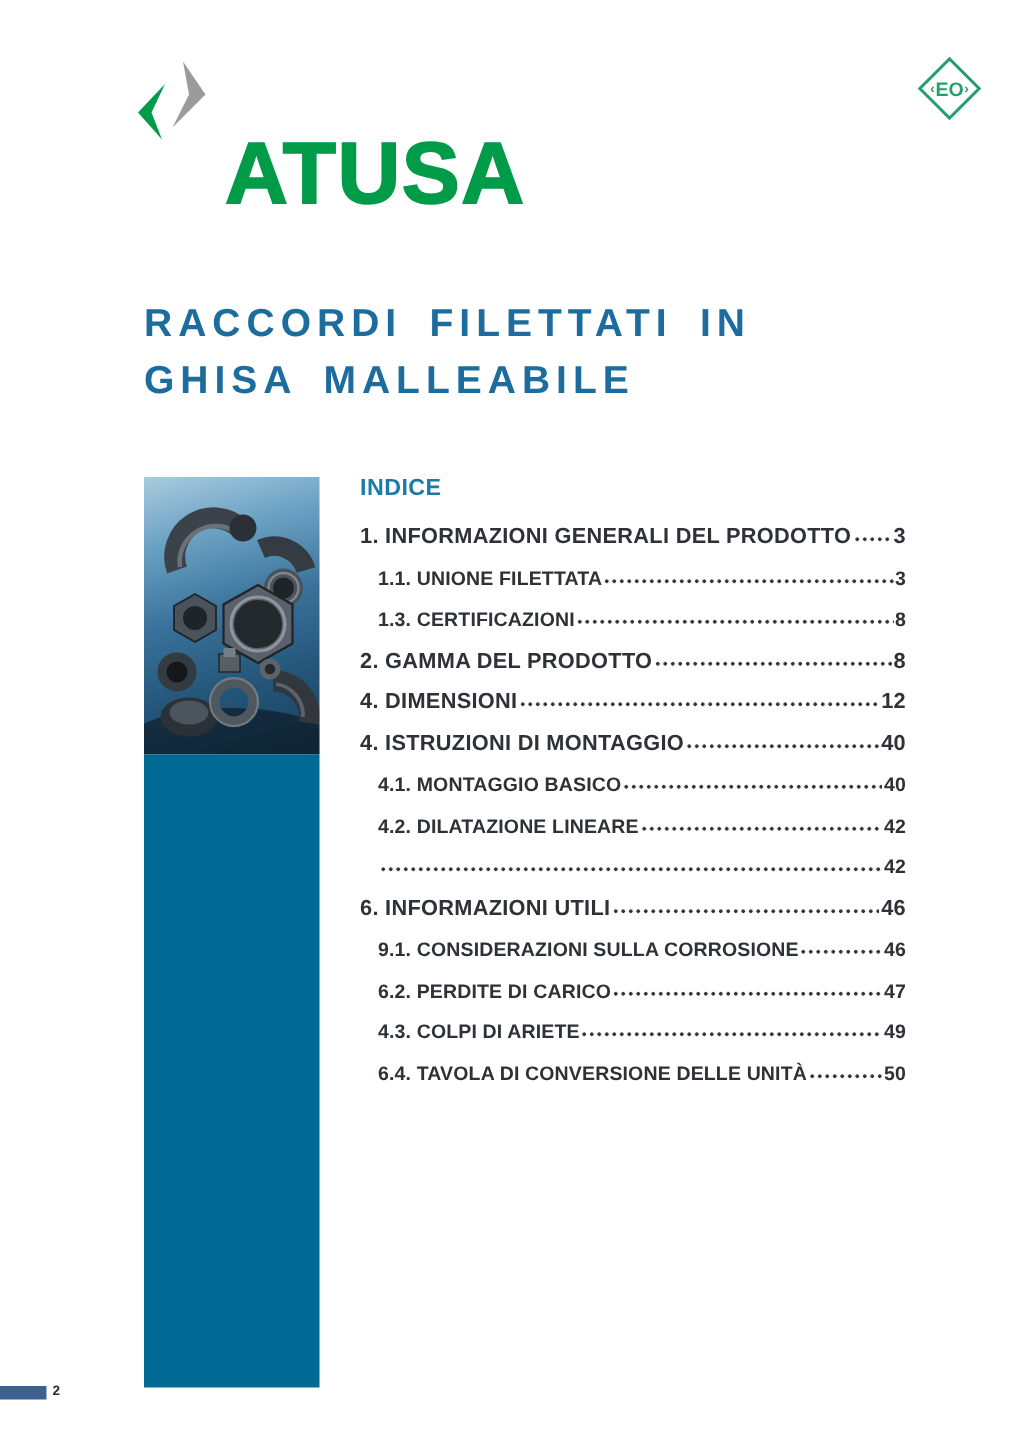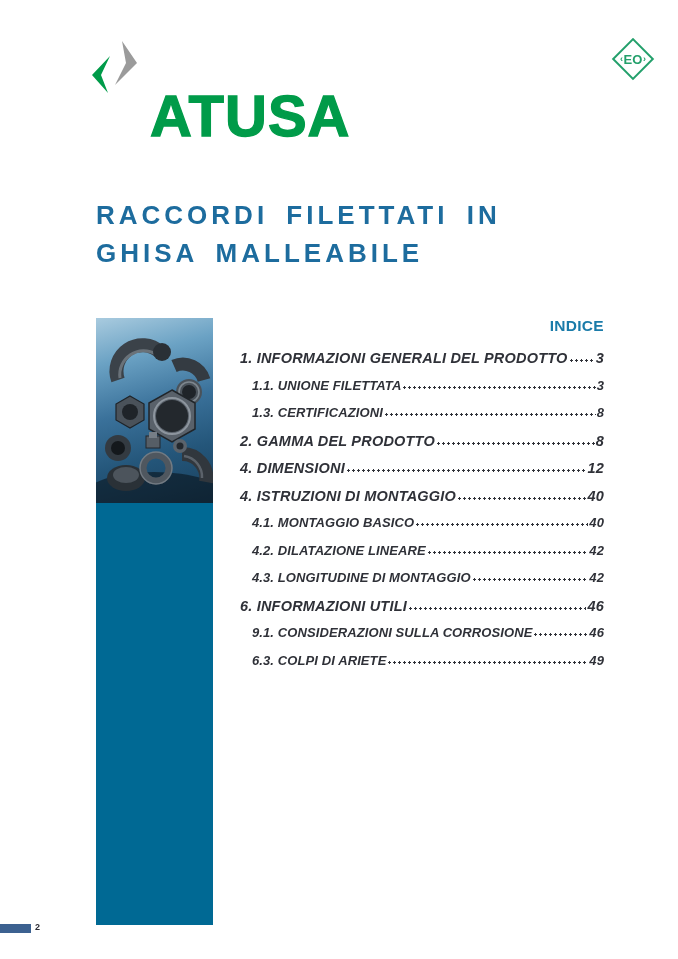--- a/index.html
+++ b/index.html
@@ -48,26 +48,26 @@
     background: linear-gradient(165deg, #a9cbdf 0%, #6ba2c4 22%, #3a719a 48%, #24567a 72%, #193f5c 100%);
     overflow: hidden;
   }
   .photo svg { display: block; }
   .teal-column {
     position: absolute; left: 96px; top: 503px; width: 117px; height: 422px;
     background: #006994;
   }
 
   
-  .toc { position: absolute; left: 240px; top: 317px; width: 364px; text-align: right; }
+  .toc { position: absolute; left: 240px; top: 317px; width: 364px; }
   .toc-heading {
     color: #1a7ba9; font-weight: 700; font-size: 15.5px; letter-spacing: 0.3px;
     margin-bottom: 15px;
   }
-  .toc-list { width: 100%; font-style: italic; }
+  .toc-list { width: 100%; }
   .toc-row {
     display: flex; align-items: baseline; height: 27.5px;
     color: #2f3138; font-weight: 700; white-space: nowrap;
   }
   .toc-row.level-1 { font-size: 14.5px; letter-spacing: 0.2px; }
   .toc-row.level-2 { font-size: 13px;   padding-left: 12px; letter-spacing: 0.1px; }
   .toc-leader {
     flex: 1; height: 0.8em; margin: 0 1px;
     background-image: radial-gradient(circle, #2f3138 1.1px, rgba(0,0,0,0) 1.35px);
     background-size: 5px 5px; background-repeat: repeat-x; background-position: left bottom;
@@ -189,38 +189,47 @@
       <span class="toc-label">4.1. MONTAGGIO BASICO</span>
       <span class="toc-leader"></span>
       <span class="toc-pagenum">40</span>
     </div>
         <div class="toc-row level-2">
       <span class="toc-label">4.2. DILATAZIONE LINEARE</span>
       <span class="toc-leader"></span>
       <span class="toc-pagenum">42</span>
     </div>
         <div class="toc-row level-2">
-      <span class="toc-label">4.3. LONGITUDINE DI MONTAGGIO</span>
       <span class="toc-leader"></span>
       <span class="toc-pagenum">42</span>
     </div>
         <div class="toc-row level-1">
       <span class="toc-label">6. INFORMAZIONI UTILI</span>
       <span class="toc-leader"></span>
       <span class="toc-pagenum">46</span>
     </div>
         <div class="toc-row level-2">
       <span class="toc-label">9.1. CONSIDERAZIONI SULLA CORROSIONE</span>
       <span class="toc-leader"></span>
       <span class="toc-pagenum">46</span>
     </div>
         <div class="toc-row level-2">
-      <span class="toc-label">6.3. COLPI DI ARIETE</span>
+      <span class="toc-label">6.2. PERDITE DI CARICO</span>
+      <span class="toc-leader"></span>
+      <span class="toc-pagenum">47</span>
+    </div>
+        <div class="toc-row level-2">
+      <span class="toc-label">4.3. COLPI DI ARIETE</span>
       <span class="toc-leader"></span>
       <span class="toc-pagenum">49</span>
+    </div>
+        <div class="toc-row level-2">
+      <span class="toc-label">6.4. TAVOLA DI CONVERSIONE DELLE UNITÀ</span>
+      <span class="toc-leader"></span>
+      <span class="toc-pagenum">50</span>
     </div>
       </div>
   </div>
 
   <div class="footer-bar"></div>
   <div class="footer-num">2</div>
 
 </div>
 
 </body></html>

